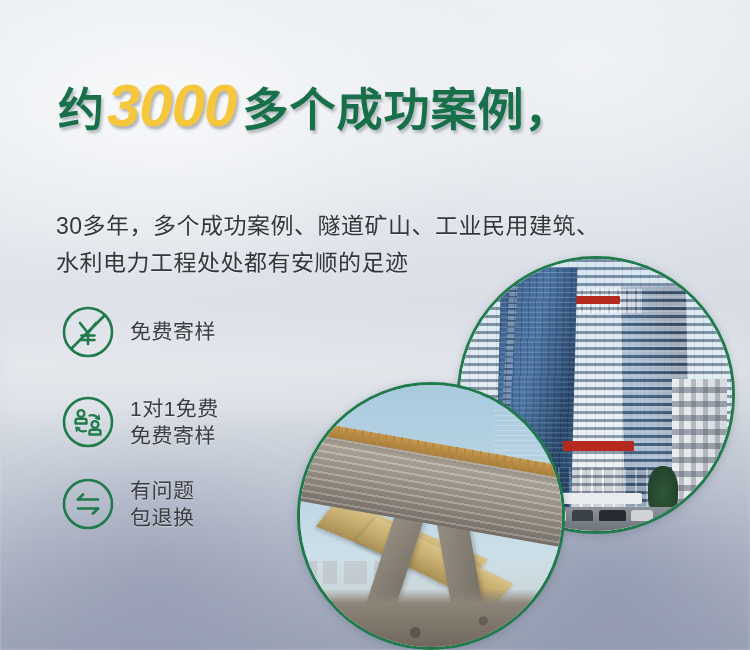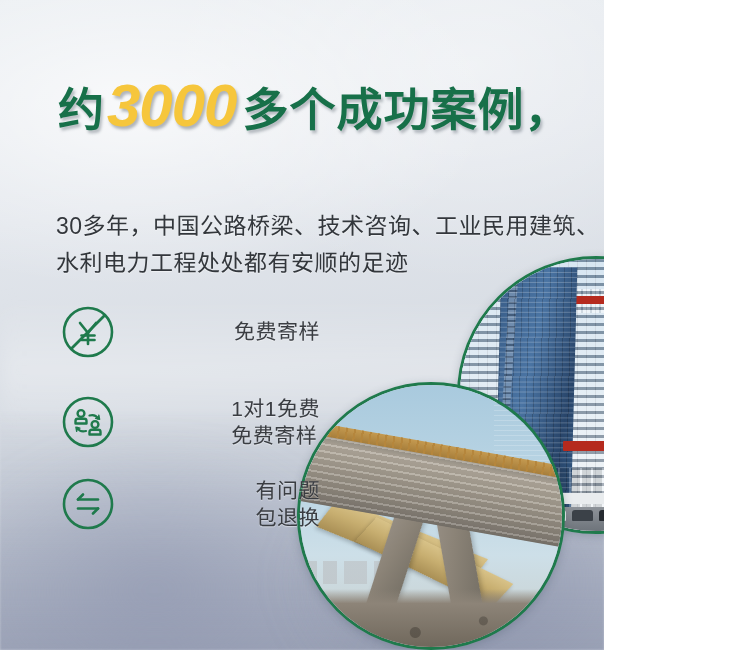--- a/index.html
+++ b/index.html
@@ -7,21 +7,21 @@
 
   html, body {
     width: 750px;
     height: 650px;
     overflow: hidden;
     font-family: "Liberation Sans", "DejaVu Sans", sans-serif;
   }
 
   .banner {
     position: relative;
-    width: 604px;
+    width: 750px;
     height: 650px;
     overflow: hidden;
     background: #dfe3e8;
     padding-left: 25px;
   }
 
   
   .bg-base {
     position: absolute;
     inset: 0;
@@ -120,21 +120,20 @@
     left: 60px;
     top: 296px;
     z-index: 9;
     width: 260px;
   }
   .feature {
     display: flex;
     align-items: center;
     height: 72px;
     margin-bottom: 10px;
-    justify-content: space-between;
   }
   .feature:nth-child(1) { margin-bottom: 18px; }
   .feature-icon {
     width: 56px;
     height: 56px;
     flex: 0 0 56px;
     margin-right: 14px;
   }
   .feature-icon svg { display: block; width: 56px; height: 56px; }
   .feature-text {
@@ -428,21 +427,21 @@
       <div class="rubble"></div>
     </div>
   </div>
 
   <div class="headline">
     <div class="hl-line hl-line1">
       <span class="hl-green">约</span><span class="hl-num">3000</span><span class="hl-green">多个成功案例，</span>
     </div>
   </div>
 
-  <div class="subtitle" style="white-space:pre-line;">30多年，中国公路桥梁、技术咨询、工业民用建筑、
+  <div class="subtitle" style="white-space:pre-line;">30多年，多个成功案例、隧道矿山、工业民用建筑、
 水利电力工程处处都有安顺的足迹</div>
 
   <div class="features">
 
     <div class="feature">
       <span class="feature-icon">
         <svg viewBox="0 0 56 56" fill="none" stroke="#1f7a4c" stroke-width="2.6" stroke-linecap="round">
           <circle cx="28" cy="28" r="24"></circle>
           <path d="M20 19 L28 29 L36 19"></path>
           <path d="M28 29 L28 40"></path>

